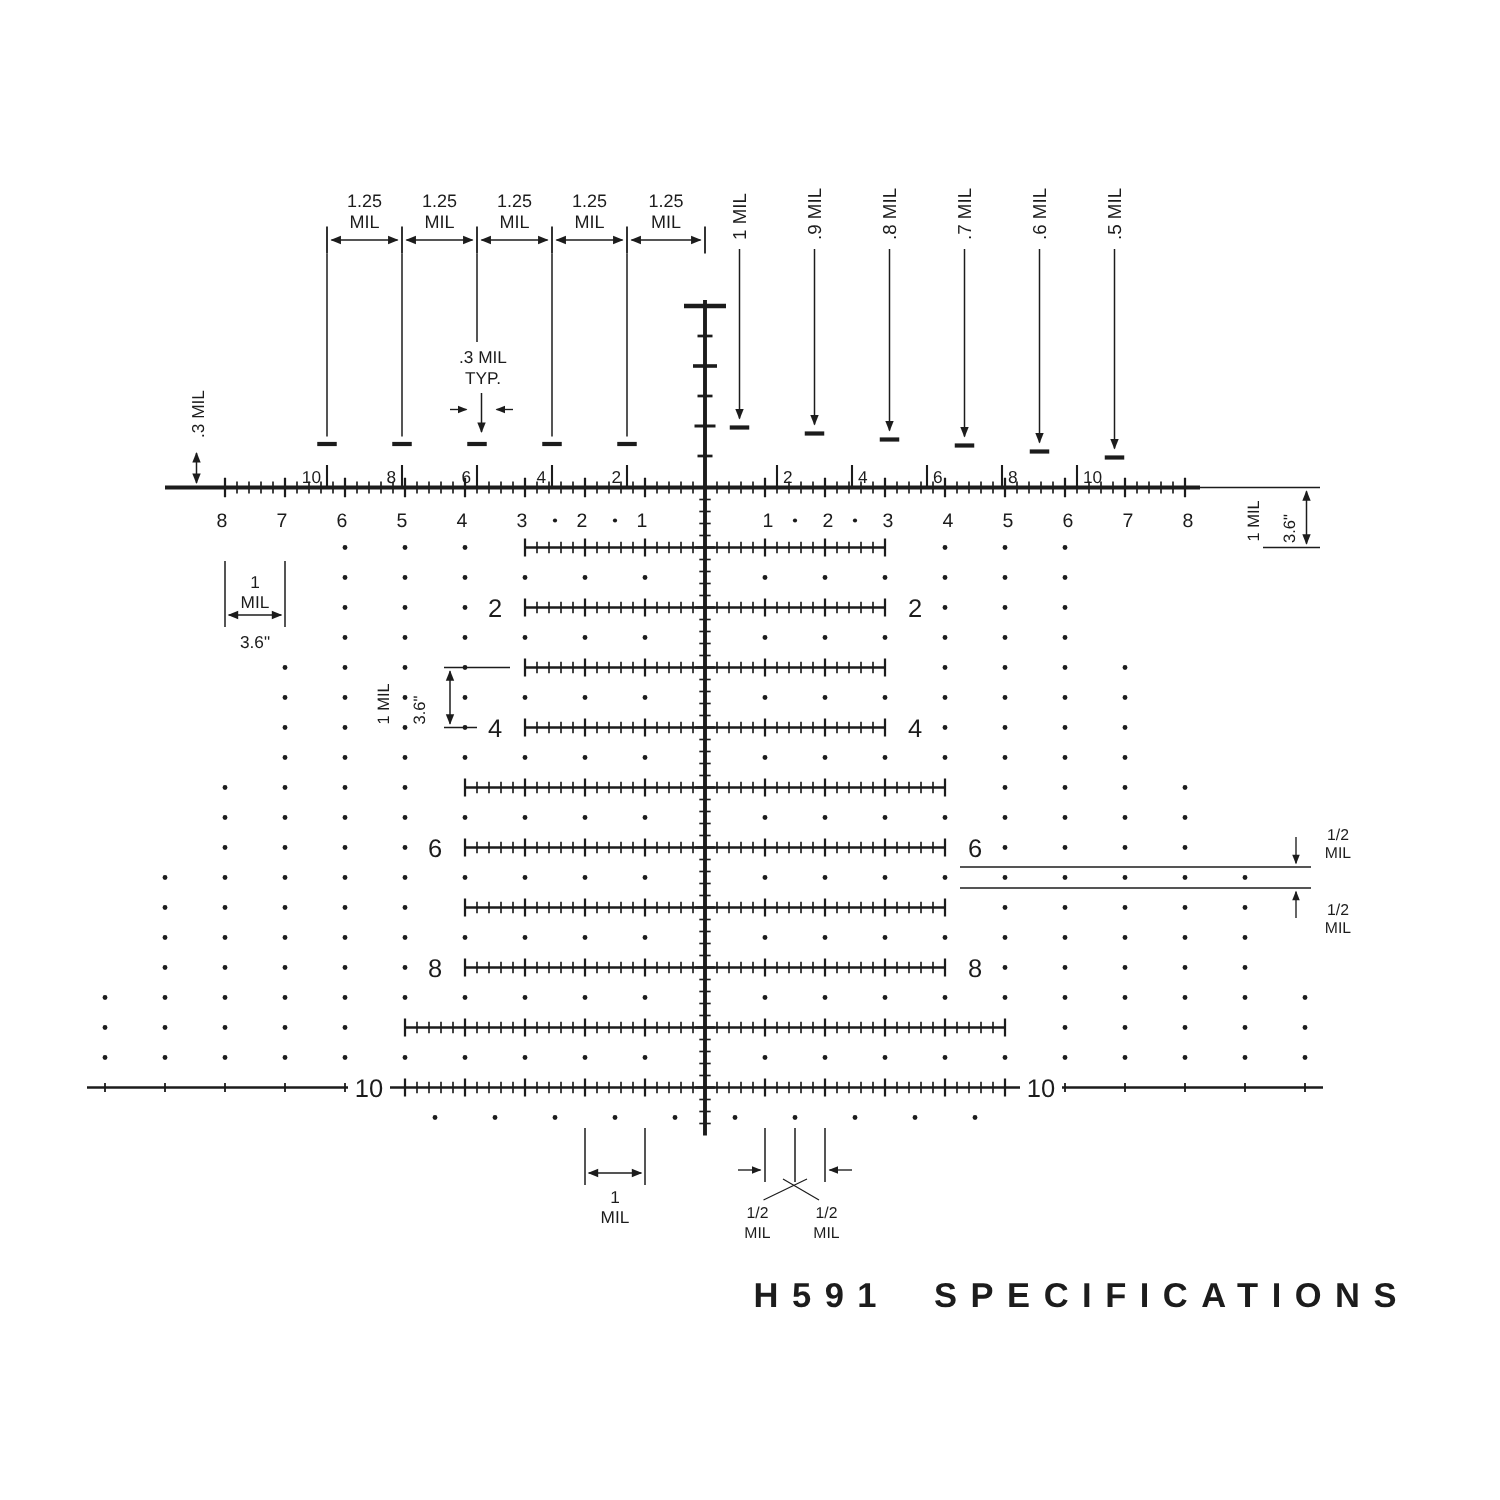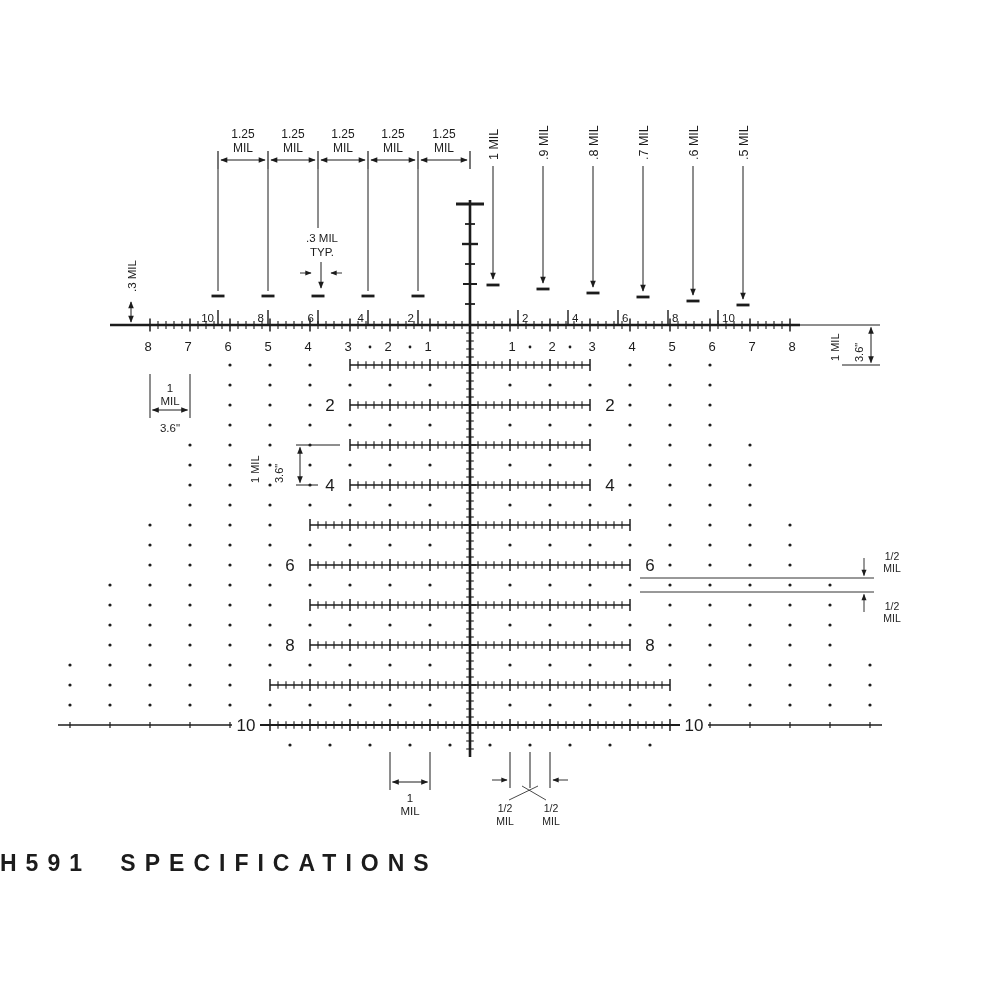--- a/index.html
+++ b/index.html
@@ -1,19 +1,19 @@
 <!DOCTYPE html>
 <html><head>
 <meta charset="utf-8">
 <style>
   html,body{margin:0;padding:0;background:#ffffff;width:1000px;height:1000px;overflow:hidden;}
   #stage{position:relative;width:1000px;height:1000px;background:#ffffff;}
   #stage svg{position:absolute;left:0;top:0;}
   svg text{font-family:"Liberation Sans",sans-serif;fill:#1c1c1c;}
-  .title{position:absolute;top:850px;left:0;width:940px;text-align:left;
+  .title{position:absolute;top:850px;left:0;width:940px;text-align:right;
          font-family:"Liberation Sans",sans-serif;font-size:23px;font-weight:700;
          letter-spacing:9px;word-spacing:14px;color:#1c1c1c;}
 </style>
 </head>
 <body>
 
 <div id="stage">
 
   <svg width="1000" height="1000" viewBox="0 0 1000 1000">
     <defs>

